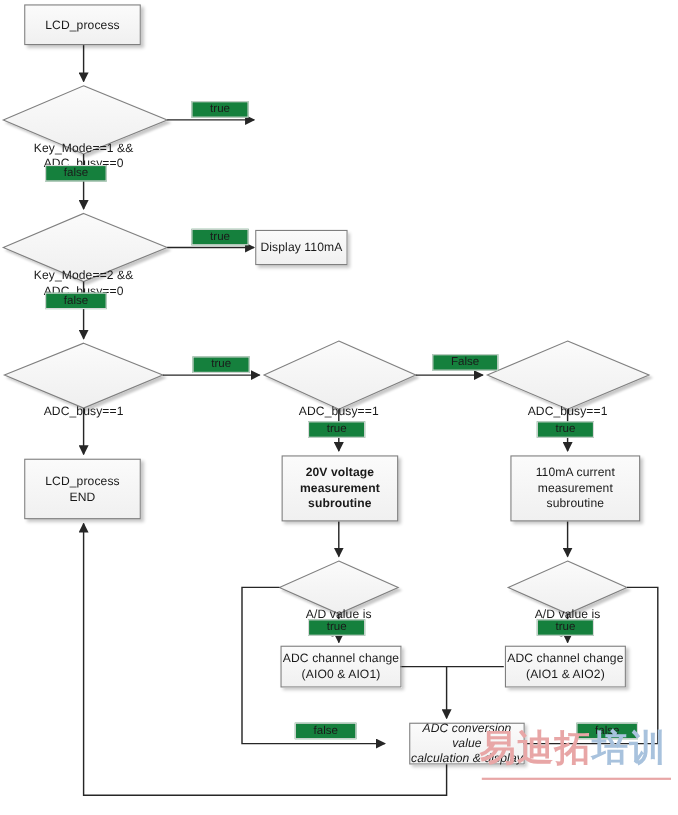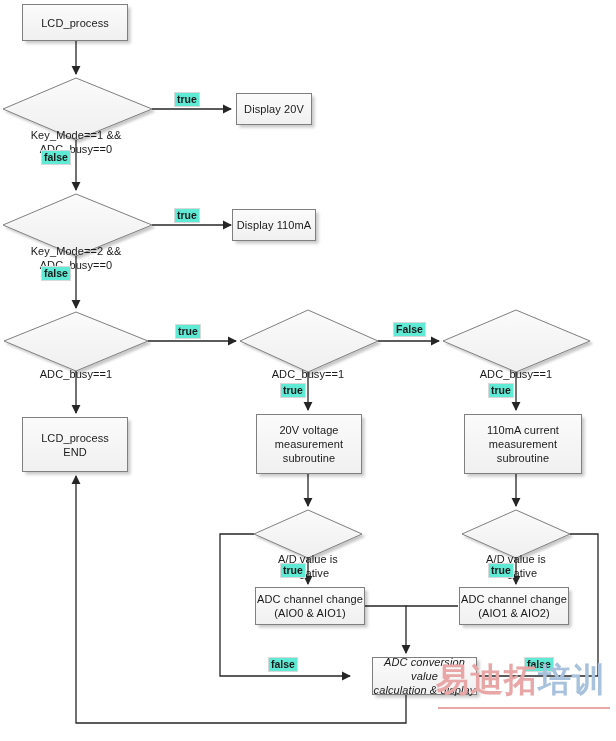--- a/index.html
+++ b/index.html
@@ -43,26 +43,25 @@
   .diamond{
     background:transparent;
     border:0;
     margin-top:33px;
   }
   .edge-label{
     position:absolute;
     font-size:10.5px;
     line-height:13px;
     color:#1a1a1a;
-    background:#5eead4;
+    background:#15803d;
     border:1px solid #d9d9d9;
-    padding:0 2px;
+    padding:0 16px;
     z-index:4;
     white-space:nowrap;
-    font-weight:bold;
   }
   
   #watermark{
     position:absolute;
     right:4px;
     bottom:2px;
     width:176px;
     height:78px;
     z-index:6;
     user-select:none;
@@ -165,28 +164,27 @@
       <path d="M363,606 L406,606 L406,653" marker-end="url(#arrow)"></path>
 
       <path d="M458,606 L406,606"></path>
 
       <path d="M406,694 L406,723 L76,723 L76,476" marker-end="url(#arrow)"></path>
     </g>
   </svg>
 
   <div class="node box" style="left:22px;top:4px;width:106px;height:37px;">LCD_process</div>
 
-  <div class="node box" style="left:236px;top:93px;width:76px;height:32px;">Display 20V</div>
 
   <div class="node box" style="left:232px;top:209px;width:84px;height:32px;">Display 110mA</div>
 
   <div class="node box" style="left:22px;top:417px;width:106px;height:55px;">LCD_process
 END</div>
 
-  <div class="node box" style="left:256px;top:414px;width:106px;height:60px;">20V voltage
+  <div class="node box" style="left:256px;top:414px;width:106px;height:60px;font-weight:bold;">20V voltage
 measurement
 subroutine</div>
 
   <div class="node box" style="left:464px;top:414px;width:118px;height:60px;">110mA current
 measurement
 subroutine</div>
 
   <div class="node box" style="left:255px;top:587px;width:110px;height:38px;">ADC channel change
 (AIO0 &amp; AIO1)</div>
 

